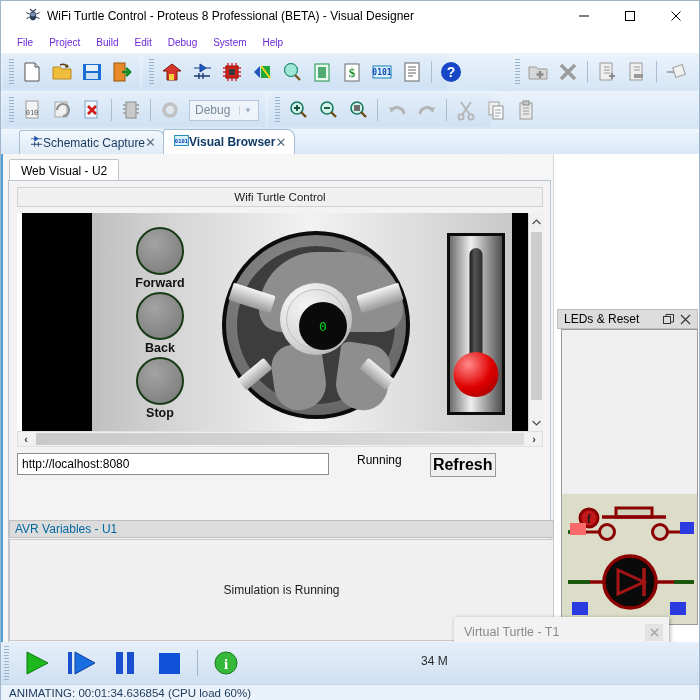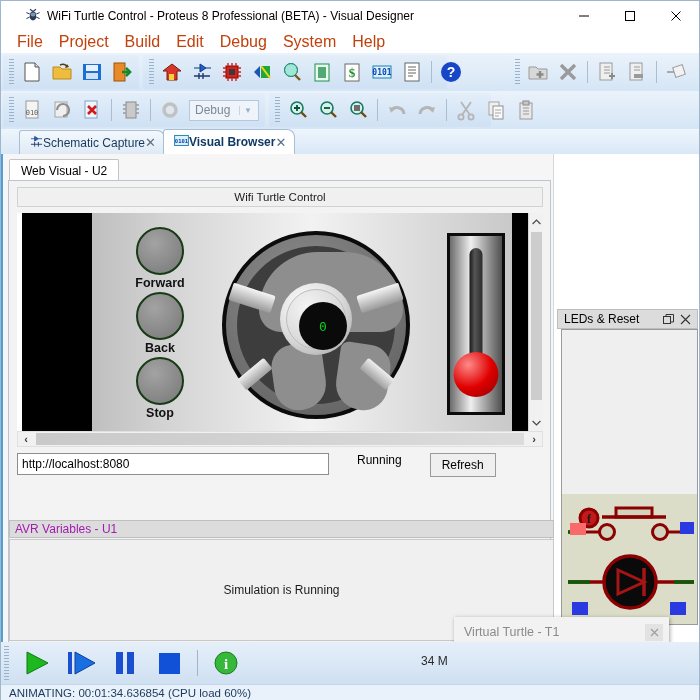--- a/index.html
+++ b/index.html
@@ -36,21 +36,21 @@
   .wbtn {
     width: 46px; height: 30px; display: flex; align-items: center; justify-content: center;
     font-size: 13px; color: #000; background: transparent;
   }
 
   
   .menubar {
     position: absolute; left: 0; top: 30px; width: 698px; height: 22px;
     background: #ffffff; display: flex; align-items: center; padding-left: 8px;
   }
-  .menuitem { padding: 2px 8px; font-size: 16px; color: #c2410c; white-space: nowrap; }
+  .menuitem { padding: 2px 8px; font-size: 10px; color: #6d28d9; white-space: nowrap; }
 
   
   .tbrow {
     position: absolute; left: 0; width: 698px; height: 38px;
     background: linear-gradient(to bottom,#eaf2fb,#d6e6f6);
   }
   .tbrow.r1 { top: 52px; }
   .tbrow.r2 { top: 90px; }
   .tbgroup {
     position: absolute; top: 2px; height: 34px;
@@ -277,32 +277,32 @@
   }
   .urlbox {
     width: 312px; height: 22px; background: #fff; border: 1px solid #8d8d8d;
     display: flex; align-items: center; padding: 0 4px; font-size: 12px; color: #000;
   }
   .statuslbl { font-size: 12px; color: #000; margin-left: 12px; }
   .refreshbtn {
     margin-left: 12px; width: 66px; height: 24px;
     background: #efefef; border: 1px solid #9a9a9a;
     display: flex; align-items: center; justify-content: center;
-    font-size: 12px; color: #000;
+    font-size: 16px; color: #000; font-weight: bold;
   }
 
   
   .varspane {
     position: absolute; left: 2px; top: 366px; width: 551px; height: 122px;
   }
   .varshdr {
     position: absolute; left: 4px; top: 0; width: 545px; height: 18px;
     background: #dcdcdc; border: 1px solid #bfbfbf;
     display: flex; align-items: center; padding-left: 5px;
-    font-size: 12px; color: #a21caf;
+    font-size: 12px; color: #0369a1;
   }
   .varsbody {
     position: absolute; left: 4px; top: 19px; width: 545px; height: 102px;
     background: #f0f0f0; border: 1px solid #c8c8c8;
     display: flex; align-items: center; justify-content: center;
     font-size: 12px; color: #1b1b1b;
   }
 
   
   .accent {

